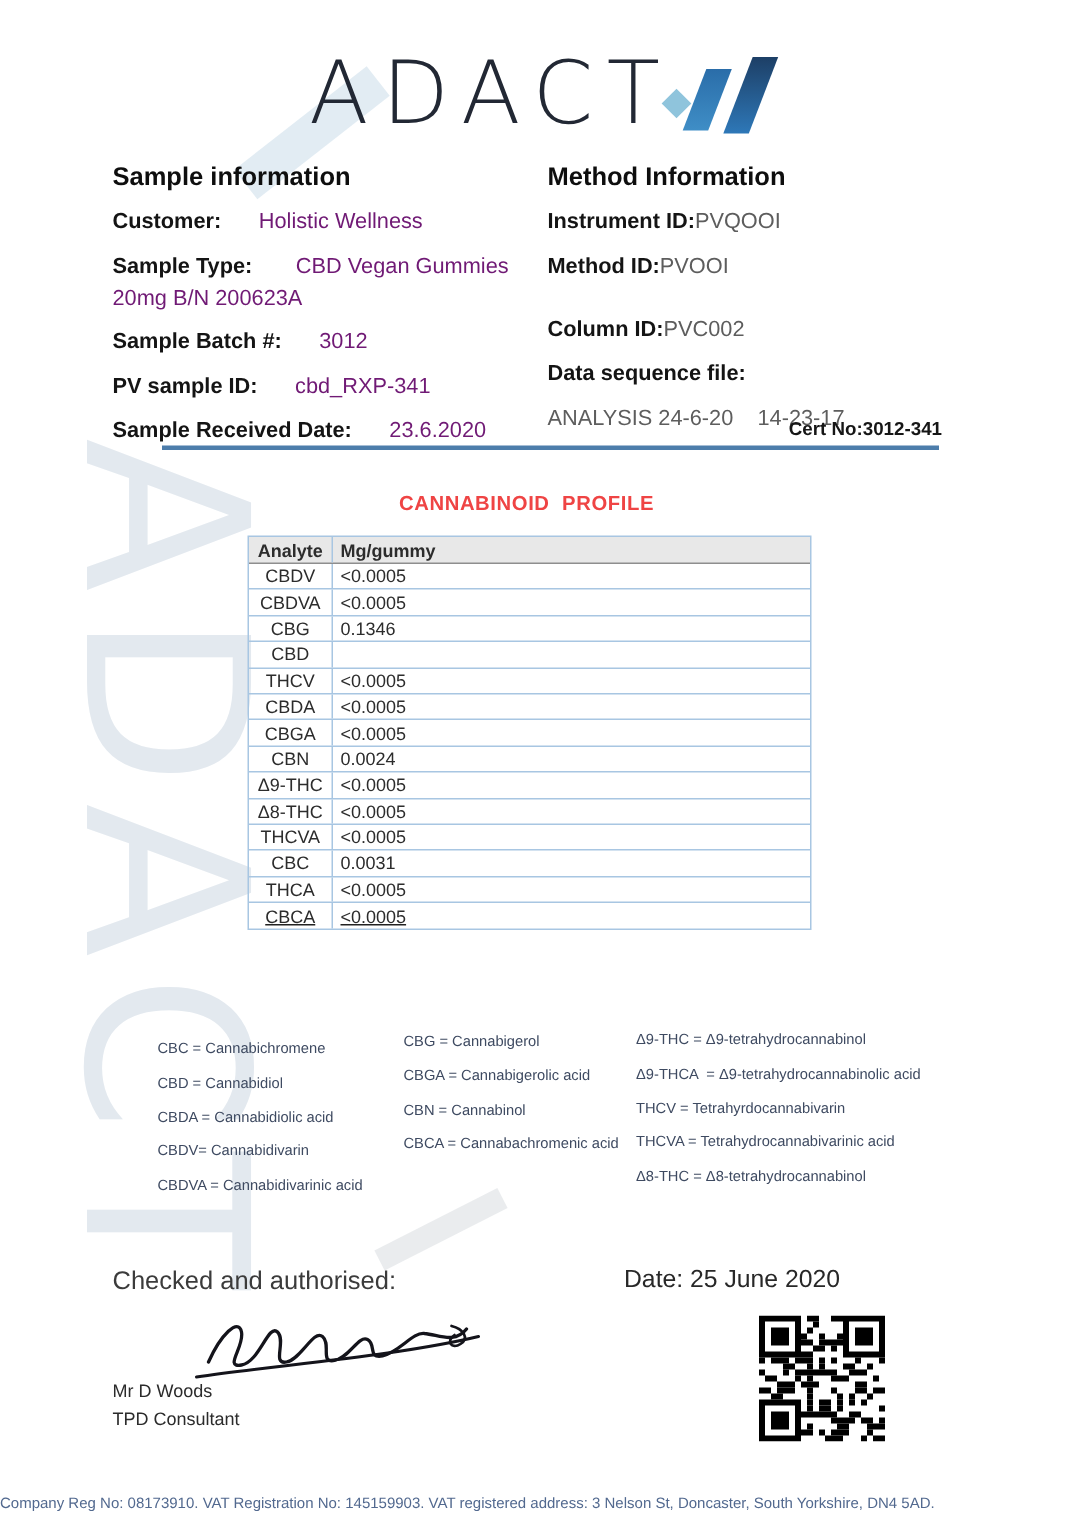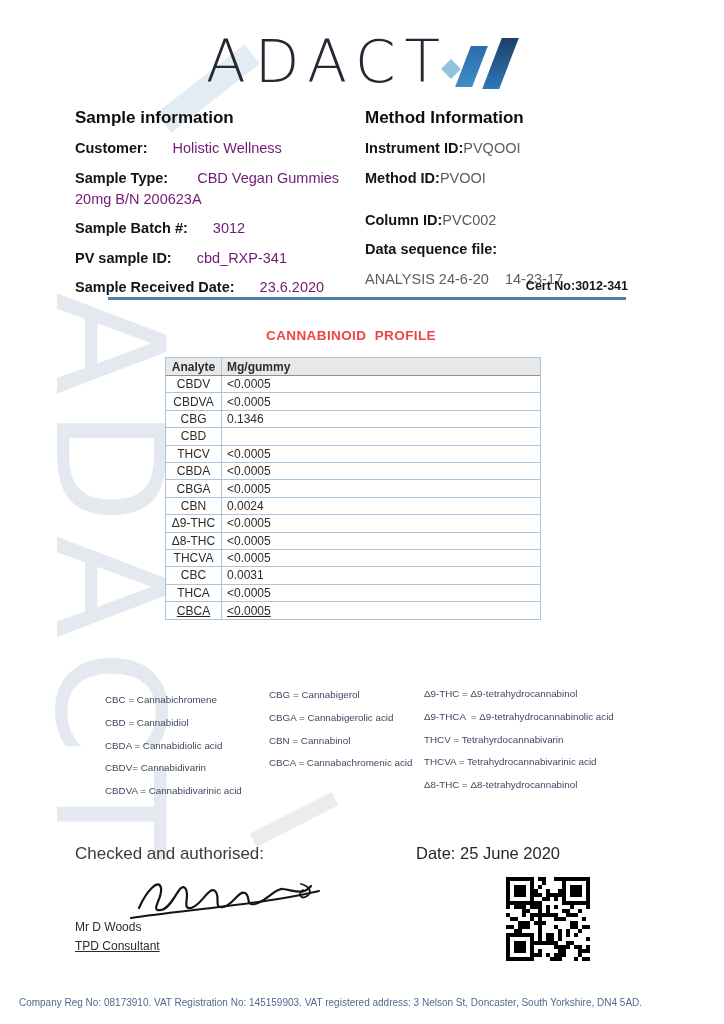--- a/index.html
+++ b/index.html
@@ -70,25 +70,25 @@
   .legend .item{margin-bottom:11.8px; white-space:pre;}
   .legend-1{left:105px; top:694px; width:165px;}
   .legend-2{left:269px; top:689px; width:160px;}
   .legend-3{left:424px; top:688px; width:245px;}
 
   
   .checked-label{left:75px; top:844px; font-size:17px; color:#3b3b3b;}
   .date-label{left:416px; top:844px; font-size:16.5px; color:#282828;}
   .signature{left:125px; top:866px;}
   .signer-name{left:75px; top:920px; font-size:12px; color:#2b2b2b;}
-  .signer-role{left:75px; top:939px; font-size:12px; color:#2b2b2b;text-decoration:underline;}
+  .signer-role{left:75px; top:939px; font-size:12px; color:#2b2b2b;}
   .qr{left:506px; top:877px; width:84px; height:84px;}
 
   
-  .footer{left:0; top:997px; width:661px; text-align:center; font-size:10px; color:#52698f;}
+  .footer{left:0; top:997px; width:661px; font-size:10px; color:#52698f;}
 </style>
 </head>
 <body>
 
 <div class="page">
 
   <div class="watermark">ADACT</div>
   <div class="decor decor-1"></div>
   <div class="decor decor-2"></div>
 

